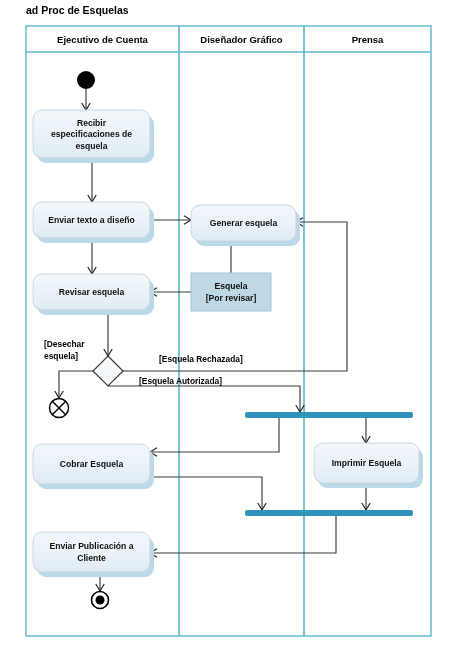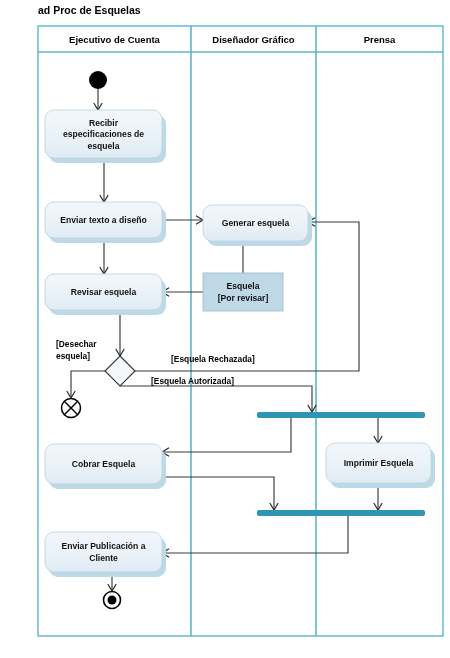--- a/index.html
+++ b/index.html
@@ -10,21 +10,21 @@
   body {
     width: 450px;
     height: 658px;
     font-family: "Liberation Sans", sans-serif;
     color: #1a1a1a;
     overflow: hidden;
     position: relative;
   }
   #diagram-root {
     position: absolute;
-    left: 16px;
+    left: 4px;
     top: 0;
     width: 376px;
     height: 658px;
   }
   .diagram-title {
     font-size: 10.5px;
     font-weight: bold;
     fill: #000000;
     font-family: "Liberation Sans", sans-serif;
   }

